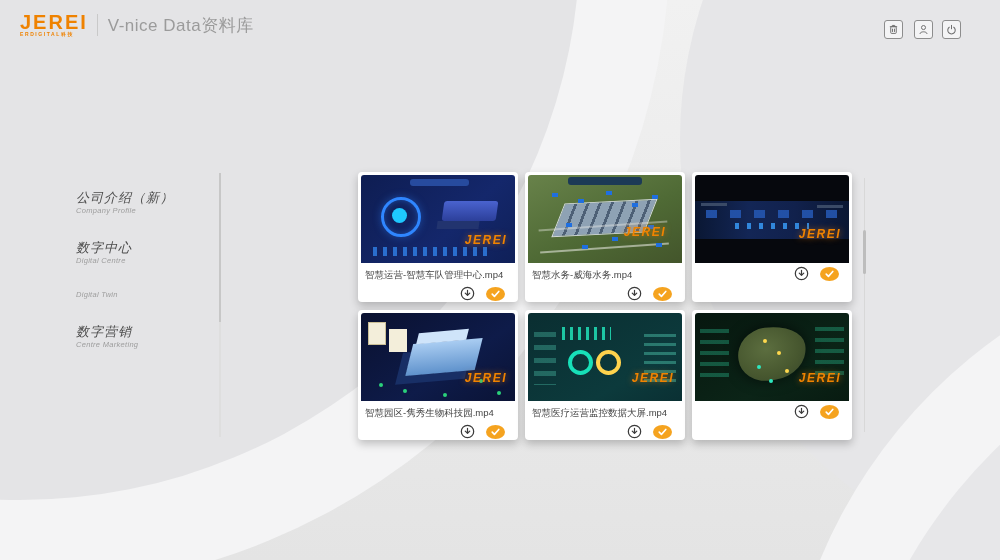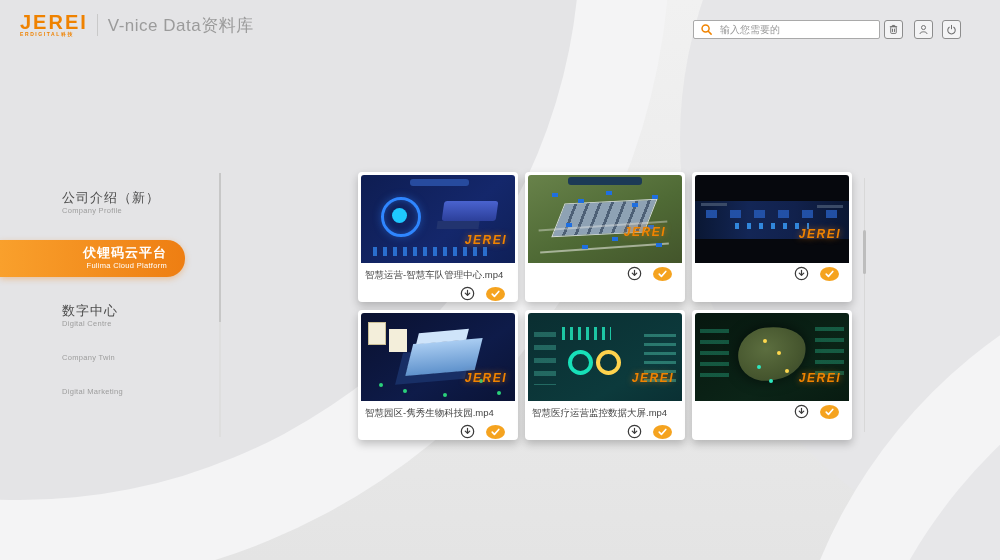--- a/index.html
+++ b/index.html
@@ -30,21 +30,21 @@
     display:flex;align-items:center;padding:0 6px;gap:5px;}
   .search-box input{border:none;outline:none;background:transparent;width:100%;
     font-size:10px;color:#444;font-family:inherit;}
   .search-box input::placeholder{color:#9a9a9a;}
   .hdr-btn{position:absolute;top:20px;width:19px;height:19px;border:1px solid #8d8d8d;
     border-radius:3px;background:rgba(255,255,255,0.55);display:flex;align-items:center;
     justify-content:center;cursor:pointer;padding:0;}
   .btn-trash{right:97px;} .btn-user{right:67px;} .btn-power{right:39px;}
 
   
-  .sidebar{position:absolute;left:0;top:190px;width:230px;}
+  .sidebar{position:absolute;left:14px;top:190px;width:230px;font-style:italic;}
   .sb-item{padding-left:62px;margin-bottom:24px;cursor:pointer;}
   .sb-zh{font-size:13px;color:#4c4c4c;letter-spacing:1px;line-height:16px;}
   .sb-en{font-size:7.5px;color:#9d9d9d;letter-spacing:0.3px;line-height:10px;}
   .sb-item.active{width:185px;box-sizing:border-box;padding:5px 18px 6px 0;margin:14px 0 26px;
     background:linear-gradient(90deg,#f9a02c,#ee7e12);border-radius:0 18px 18px 0;
     text-align:right;box-shadow:0 2px 6px rgba(238,126,18,0.35);}
   .sb-item.active .sb-zh{color:#fff;font-weight:bold;}
   .sb-item.active .sb-en{color:#fff;}
   .sb-divider{position:absolute;left:219px;top:173px;width:2px;height:264px;background:#dedede;}
   .sb-thumb{position:absolute;left:219px;top:173px;width:2px;height:149px;background:#c7c7c7;}
@@ -154,29 +154,20 @@
 
   <div class="logo-block">
     <div>
       <div class="logo-main">JEREI</div>
       <div class="logo-tag">ERDIGITAL科技</div>
     </div>
     <div class="logo-sep"></div>
     <div class="page-title">V-nice Data资料库</div>
   </div>
 
-  <div class="search-box">
-    <span style="display:flex;">
-      <svg width="13" height="13" viewBox="0 0 14 14" fill="none">
-        <circle cx="6" cy="6" r="3.8" stroke="#f08300" stroke-width="1.6"></circle>
-        <line x1="8.9" y1="8.9" x2="12" y2="12" stroke="#f08300" stroke-width="1.6" stroke-linecap="round"></line>
-      </svg>
-    </span>
-    <input type="text" placeholder="输入您需要的" style="">
-  </div>
 
   <button class="hdr-btn btn-trash">
     <span style="display:flex;">
       <svg width="13" height="13" viewBox="0 0 16 16" fill="none" stroke="#6f6f6f" stroke-width="1.2">
         <path d="M3.5 4.5h9"></path>
           <path d="M6.5 4.5V3h3v1.5"></path>
         <rect x="4.6" y="4.5" width="6.8" height="8.3" rx="1"></rect>
         <path d="M6.8 7v4M9.2 7v4"></path>
       </svg>
     </span>
@@ -197,36 +188,33 @@
       </svg>
     </span>
   </button>
 
   <div class="sidebar">
   <div class="sb-item">
     <div class="sb-zh">公司介绍（新）</div>
     <div class="sb-en">Company Profile</div>
   </div>
 
-  <div class="sb-item active">
-    <div class="sb-zh">伏锂码云平台</div>
-    <div class="sb-en">Fulima Cloud Platform</div>
-  </div>
 
   <div class="sb-item">
     <div class="sb-zh">数字中心</div>
     <div class="sb-en">Digital Centre</div>
   </div>
 
   <div class="sb-item">
-    <div class="sb-en">Company Twin</div>
+    <div class="sb-en">Digital Twin</div>
   </div>
 
   <div class="sb-item">
-    <div class="sb-en">Digital Marketing</div>
+    <div class="sb-zh">数字营销</div>
+    <div class="sb-en">Centre Marketing</div>
   </div>
 </div>
   <div class="sb-divider"></div>
   <div class="sb-thumb"></div>
 
   <div class="grid">
   <div class="card">
     <div class="thumb thumb-fleet">
       <div class="deco deco-a"></div>
       <div class="deco deco-b"></div>
@@ -253,20 +241,21 @@
 
   <div class="card">
     <div class="thumb thumb-water">
       <div class="deco deco-a"></div>
       <div class="deco deco-b"></div>
       <div class="deco deco-c"></div>
       <div class="deco deco-d"></div>
       <div class="deco deco-e"></div>
       <div class="wm">JEREI</div>
     </div>
+    <div class="fname">智慧水务-威海水务.mp4</div>
     <div class="actions">
       <span class="dl">
         <svg width="15" height="15" viewBox="0 0 16 16" fill="none" stroke="#3a3a3a" stroke-width="1.3">
           <circle cx="8" cy="8" r="6.6"></circle>
           <path d="M8 4.6v5.2M5.6 7.6L8 10l2.4-2.4" stroke-linecap="round" stroke-linejoin="round"></path>
         </svg>
       </span>
       <span class="chk">
         <svg width="9" height="8" viewBox="0 0 10 9" fill="none" stroke="#ffffff" stroke-width="1.8">
           <path d="M1.3 4.6l2.5 2.6L8.7 1.6" stroke-linecap="round" stroke-linejoin="round"></path>

